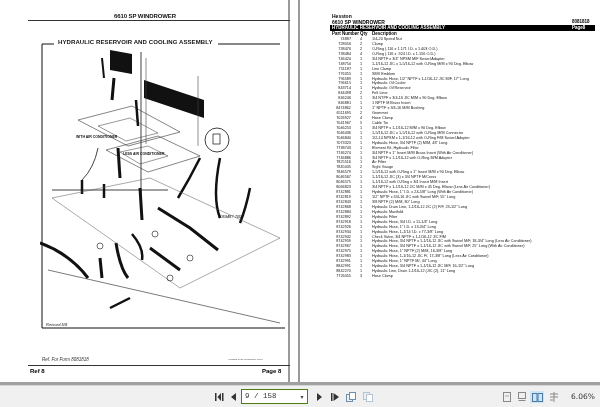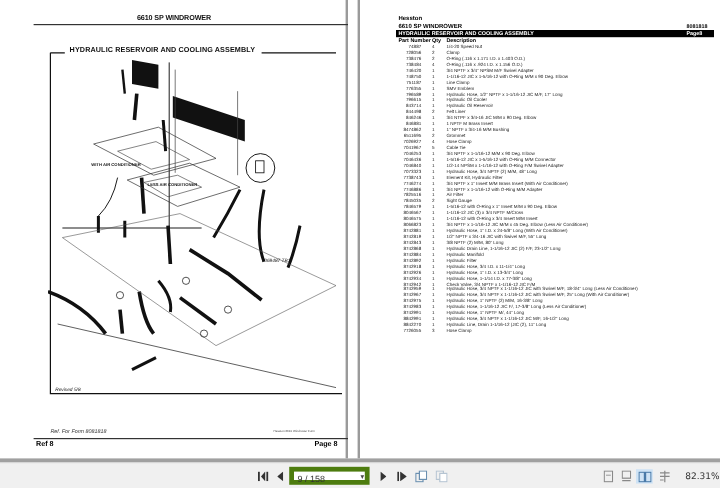--- a/index.html
+++ b/index.html
@@ -27,21 +27,21 @@
   .rp-pageref { position: absolute; left: 272px; top: 25px; font-size: 4.5px; font-weight: bold; color: #fff; }
   .rp-head { position: absolute; top: 31px; font-size: 4.5px; font-weight: bold; }
   .parts { position: absolute; left: 0; top: 37px; width: 302px; }
   .part-row { position: relative; height: 4.95px; font-size: 3.8px; line-height: 4.95px; color: #222; white-space: nowrap; }
   .pr-num { position: absolute; left: 0; width: 51px; text-align: right; }
   .pr-qty { position: absolute; left: 60px; }
   .pr-desc { position: absolute; left: 72px; }
 
   .toolbar { position: absolute; left: 0; top: 385px; width: 600px; height: 22px; background: #f0f0f0; border-top: 1px solid #d6d6d6; }
   .tb-btn { position: absolute; top: 5px; height: 12px; display: flex; align-items: center; justify-content: center; color: #333; font-size: 8px; }
-  .page-input { position: absolute; left: 241px; top: 3px; width: 67px; height: 15px; background: #fff; border: 4px solid #4d7c0f; font-size: 7.5px; line-height: 13px; padding-left: 3px; color: #333; font-family: Liberation Sans, sans-serif; }
+  .page-input { position: absolute; left: 241px; top: 3px; width: 67px; height: 15px; background: #fff; border: 1px solid #4d7c0f; font-size: 7.5px; line-height: 13px; padding-left: 3px; color: #333; font-family: Liberation Mono, monospace; }
   .page-dd { position: absolute; left: 296px; top: 3px; width: 12px; height: 15px; font-size: 6px; color: #444; display: flex; align-items: center; justify-content: center; }
   .zoom-label { position: absolute; left: 571px; top: 6px; font-size: 7.5px; color: #333; font-family: "DejaVu Sans", sans-serif; }
   .view-active { background: #cfe3f5; }
 </style>
 </head>
 <body>
 
 <div class="viewer">
 
   <div class="page-left">
@@ -431,14 +431,14 @@
       </svg>
   </div>
   <div class="tb-btn" style="left:548px;width:12px">
     <svg width="10" height="10" viewBox="0 0 10 10">
         <line x1="5" y1="0" x2="5" y2="10" stroke="#888" stroke-width="1"></line>
         <line x1="1" y1="2" x2="9" y2="2" stroke="#888" stroke-width="1"></line>
         <line x1="1" y1="5" x2="9" y2="5" stroke="#888" stroke-width="1"></line>
         <line x1="1" y1="8" x2="4" y2="8" stroke="#888" stroke-width="1"></line>
       </svg>
   </div>
-  <div class="zoom-label">82.31%</div>
+  <div class="zoom-label">6.06%</div>
 </div>
 
 </body></html>

